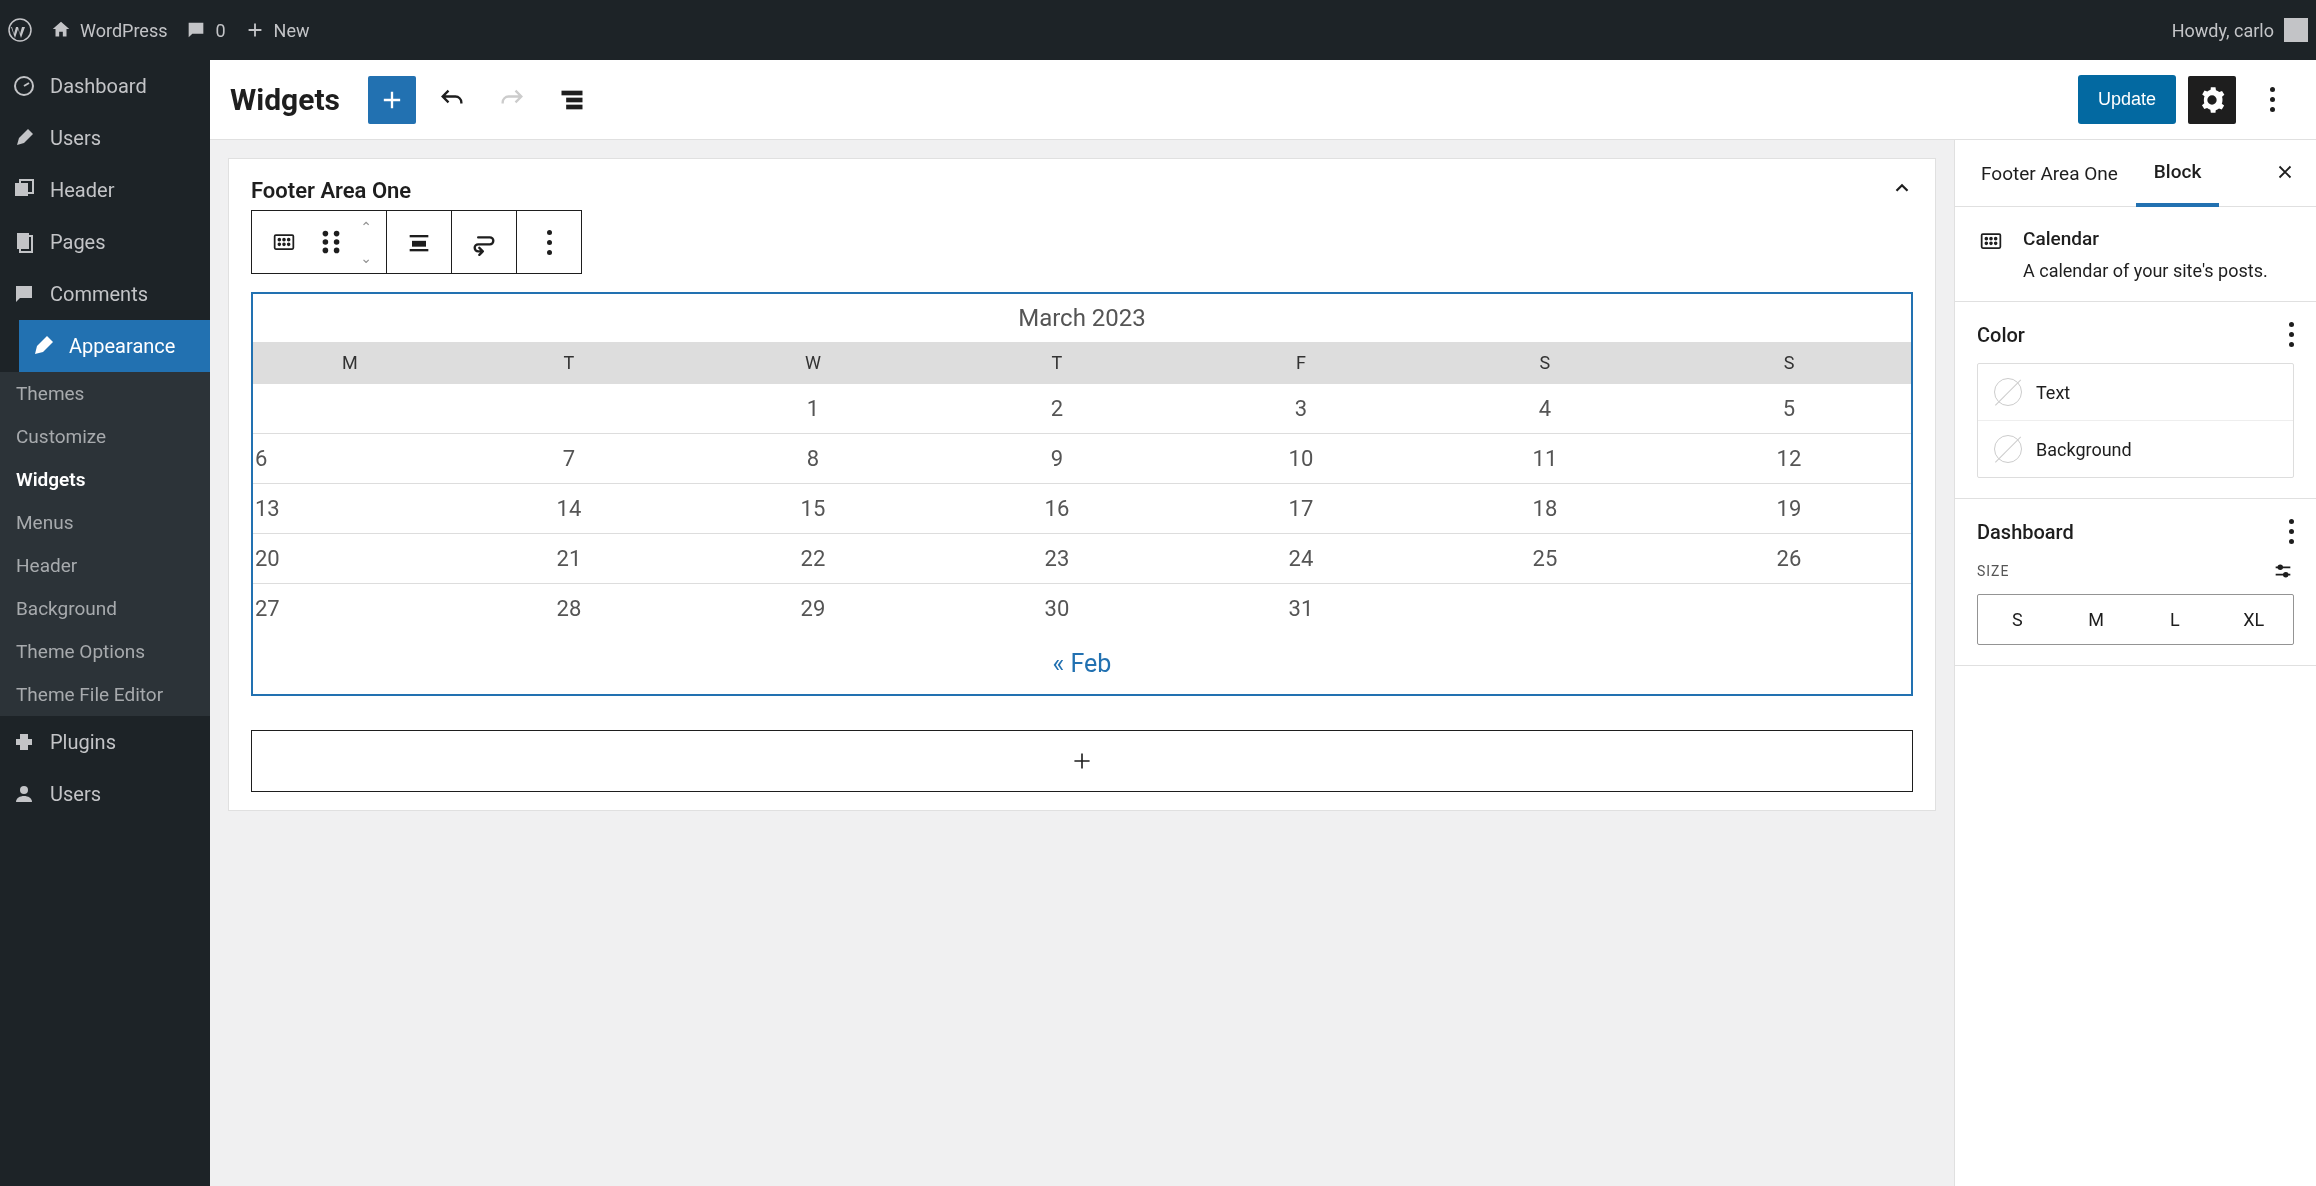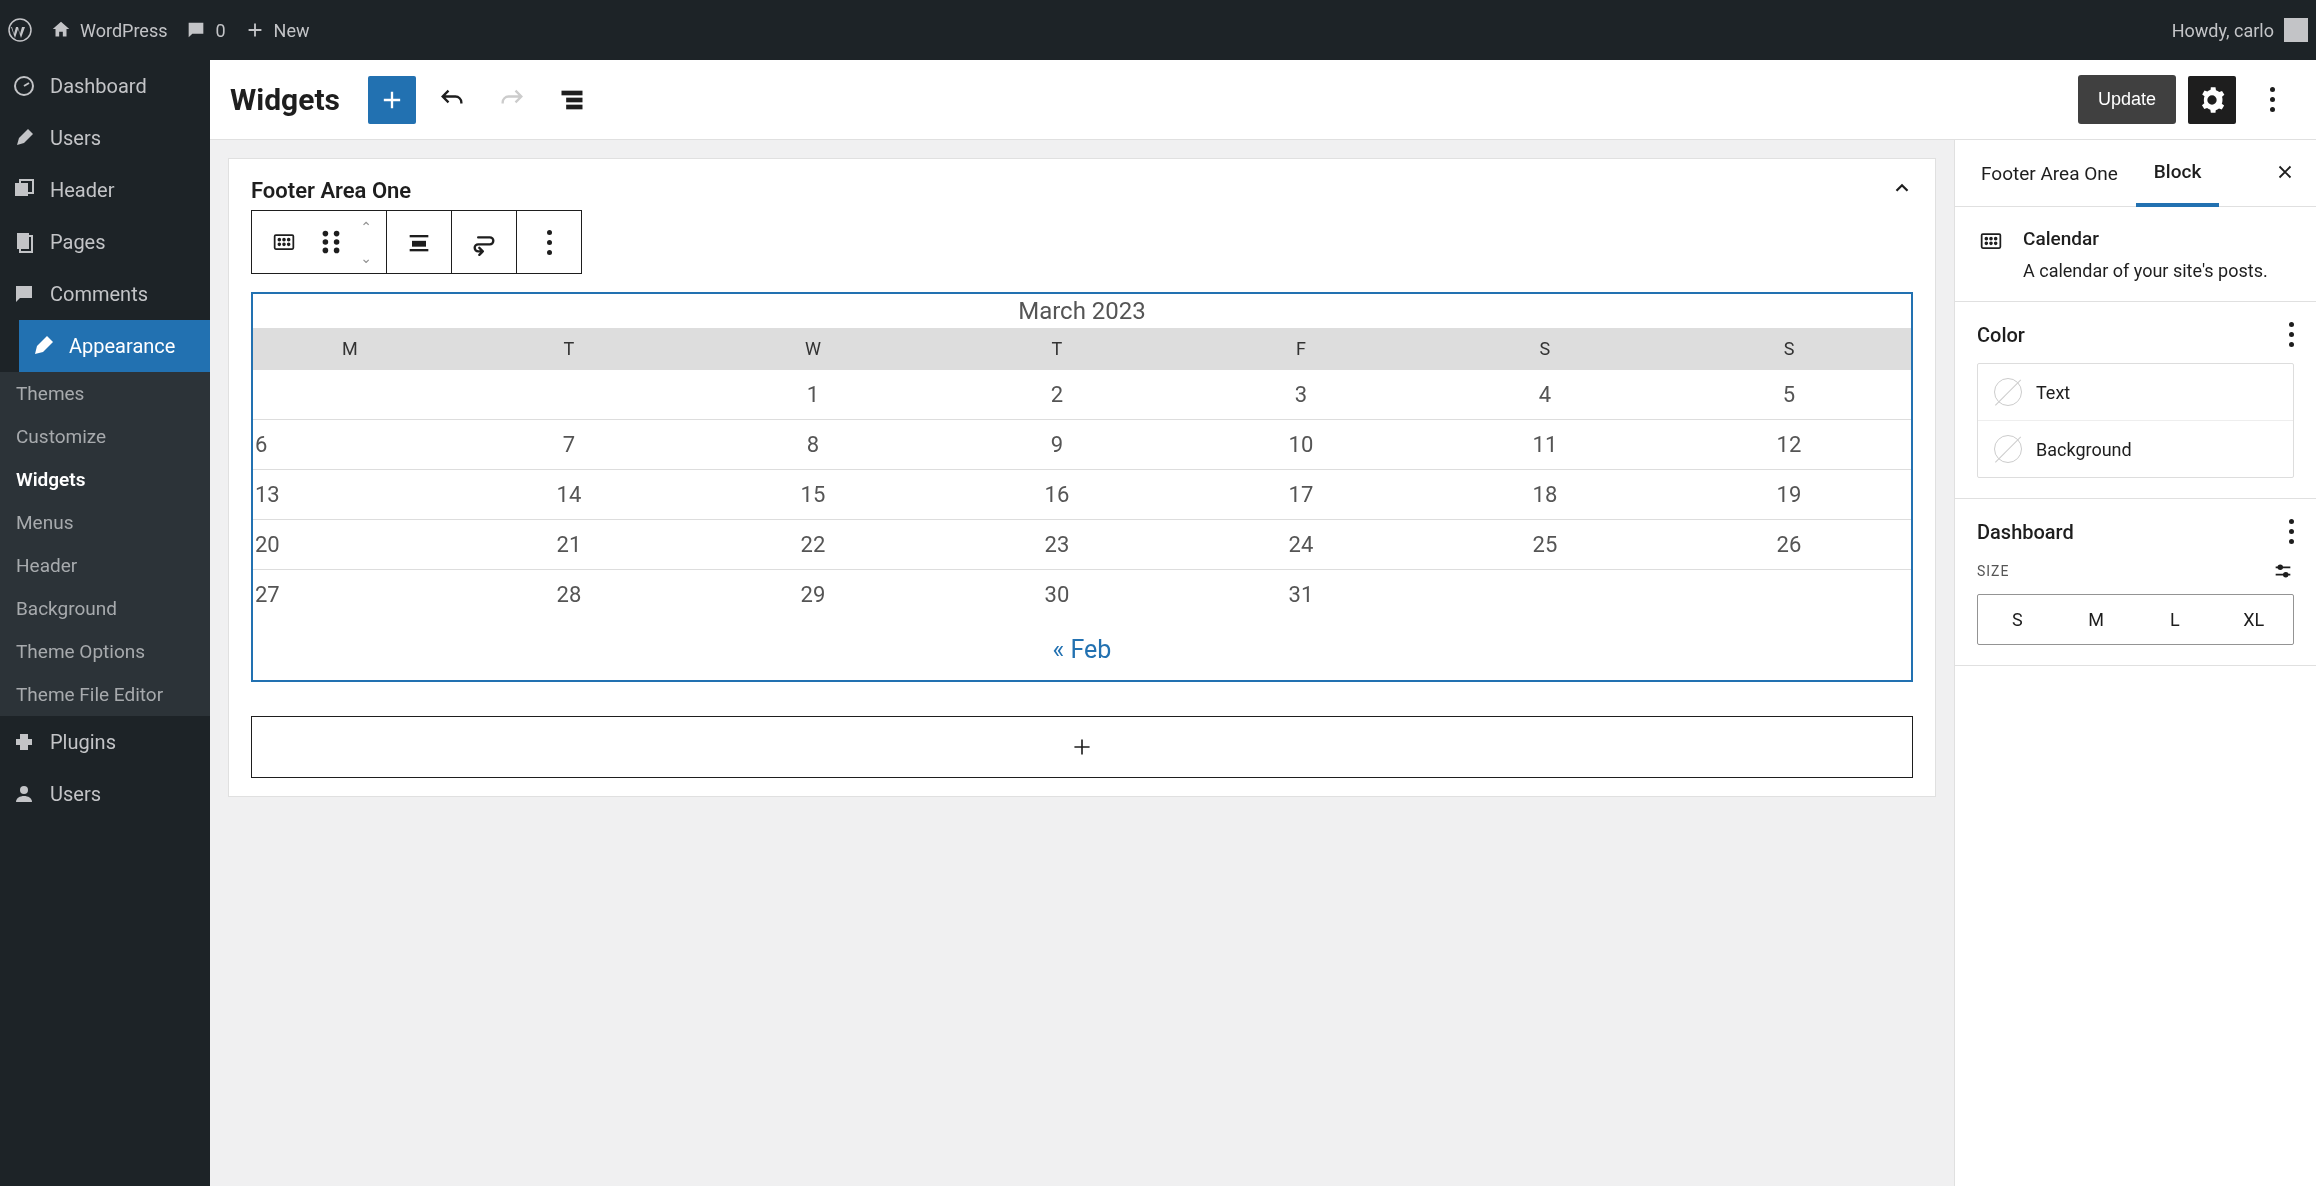--- a/index.html
+++ b/index.html
@@ -28,40 +28,40 @@
 .topbar { height: 80px; background: #fff; border-bottom: 1px solid #e0e0e0; display: flex; align-items: center; padding: 0 20px; gap: 12px; }
 .topbar h1 { font-size: 30px; font-weight: 700; margin-right: 16px; }
 .btn-icon { width: 48px; height: 48px; border: none; background: transparent; border-radius: 2px; display: flex; align-items: center; justify-content: center; cursor: pointer; color: #1e1e1e; }
 .btn-icon svg { width: 28px; height: 28px; fill: none; stroke: currentColor; stroke-width: 2; }
 .btn-blue { background: #2271b1; color: #fff; }
 .btn-blue svg { stroke: #fff; }
 .btn-dark { background: #1e1e1e; color: #fff; }
 .btn-dark svg { fill: #fff; stroke: none; }
 .disabled { color: #ccc; }
 .spacer { flex: 1; }
-.update-btn { background: #404040; color: #fff; border: none; padding: 14px 20px; font-size: 18px; border-radius: 3px; cursor: pointer; }
+.update-btn { background: #0369a1; color: #fff; border: none; padding: 14px 20px; font-size: 18px; border-radius: 3px; cursor: pointer; }
 
 
 .content-wrap { flex: 1; display: flex; min-height: 0; }
 .editor { flex: 1; background: #f0f0f1; padding: 18px; overflow-y: auto; }
 .panel { background: #fff; border: 1px solid #e0e0e0; padding: 18px 22px; }
 .panel-header { display: flex; justify-content: space-between; align-items: center; padding-bottom: 6px; font-size: 22px; font-weight: 600; }
 
 
 .block-toolbar { display: flex; border: 1px solid #1e1e1e; background: #fff; width: fit-content; height: 64px; }
 .block-toolbar .group { display: flex; align-items: center; border-right: 1px solid #1e1e1e; }
 .block-toolbar .group:last-child { border-right: none; }
 .block-toolbar .tb-btn { width: 64px; height: 62px; display: flex; align-items: center; justify-content: center; cursor: pointer; }
 .block-toolbar svg { width: 28px; height: 28px; }
 .movers { display: flex; flex-direction: column; width: 40px; padding: 0 4px; }
 .movers span { height: 31px; display: flex; align-items: center; justify-content: center; color: #949494; cursor: pointer; }
 
 
 .cal-block { border: 2px solid #2271b1; margin-top: 18px; }
-.cal-caption { text-align: center; font-size: 24px; padding: 3px; color: #555; }
+.cal-caption { text-align: center; font-size: 24px; padding: 10px; color: #555; }
 .cal-table { width: 100%; border-collapse: collapse; }
 .cal-table thead th { background: #ddd; padding: 10px; font-weight: 400; font-size: 18px; color: #333; }
 .cal-table td { border-top: 1px solid #ddd; padding: 12px; text-align: center; font-size: 22px; color: #555; height: 48px; }
 .cal-table td:first-child { text-align: left; padding-left: 2px; }
 .cal-nav { text-align: center; padding: 16px; }
 .cal-nav a { color: #2271b1; font-size: 25px; text-decoration: none; }
 
 .add-block { border: 1px solid #1e1e1e; height: 62px; display: flex; align-items: center; justify-content: center; margin-top: 34px; cursor: pointer; }
 
 

